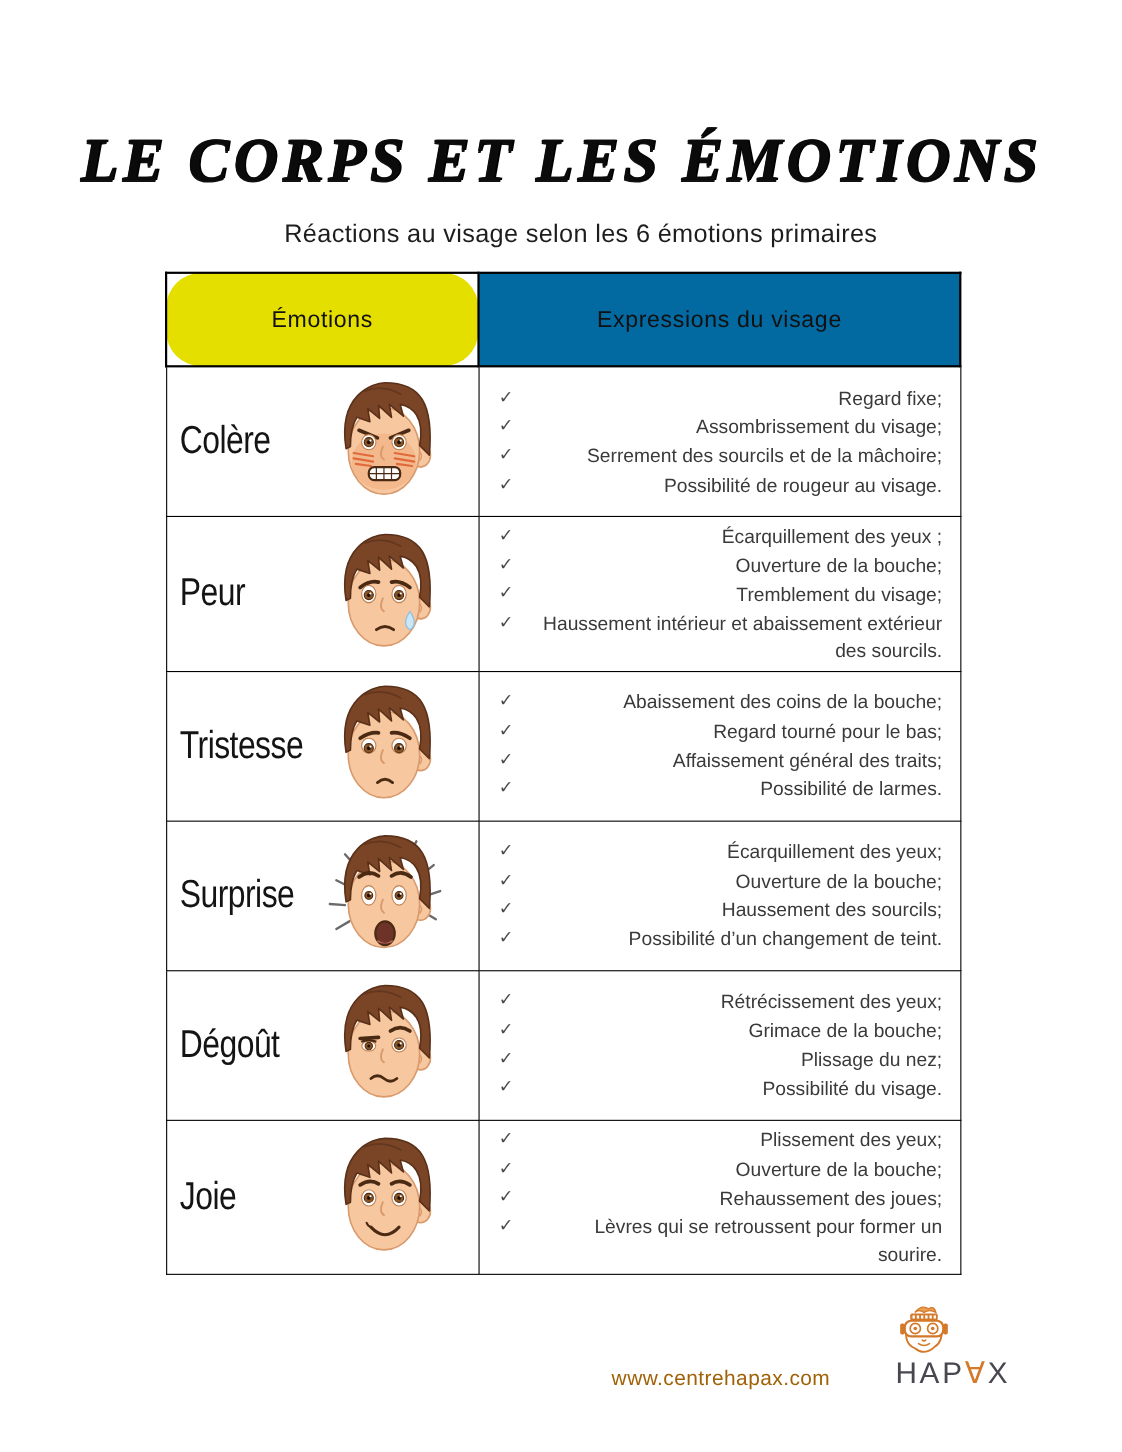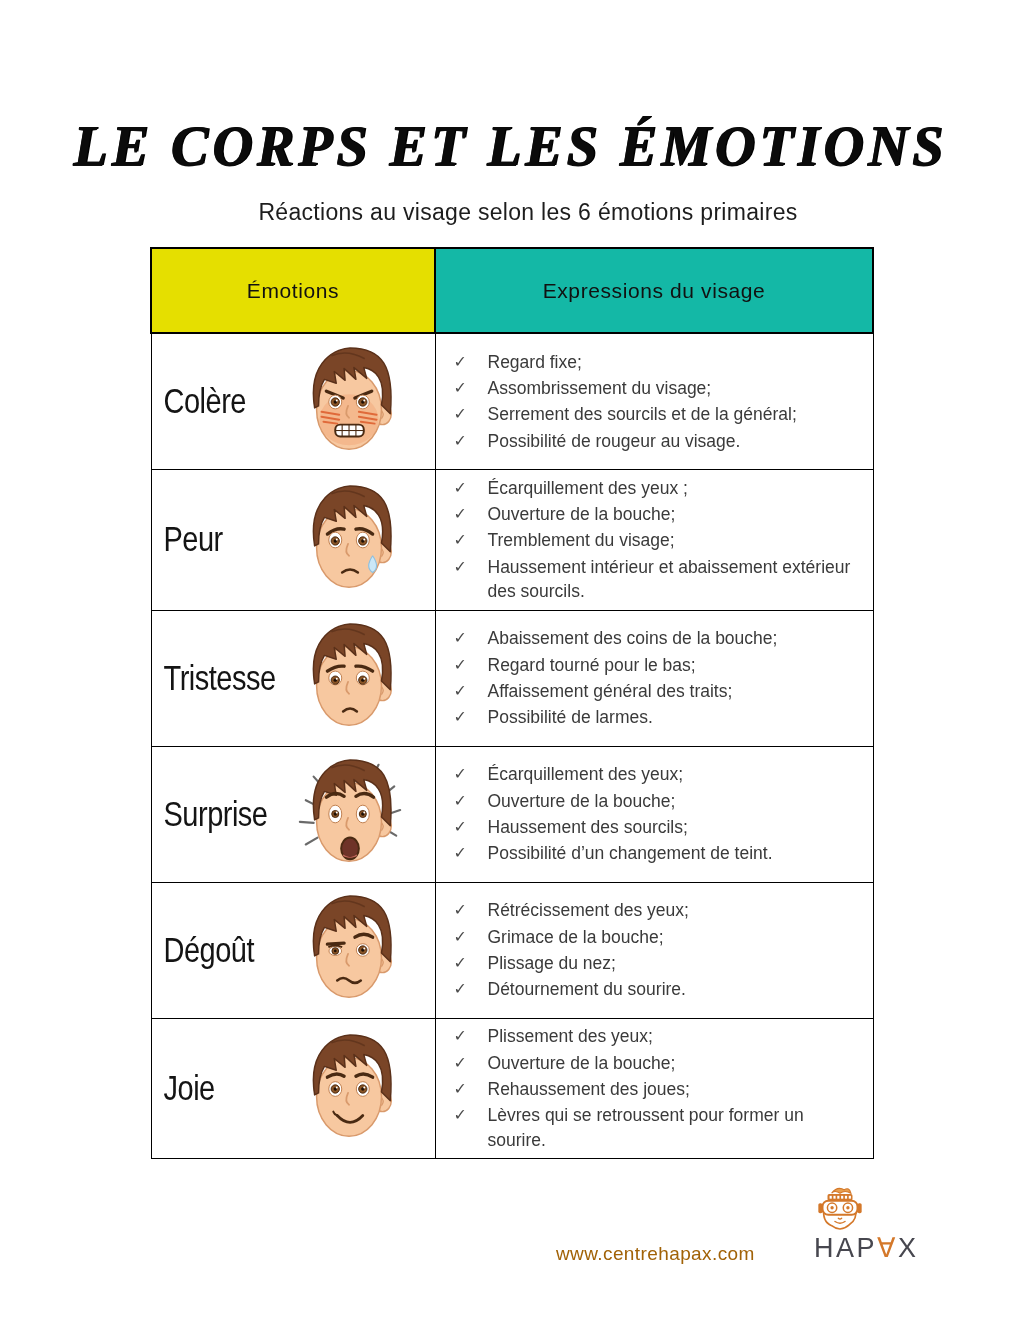--- a/index.html
+++ b/index.html
@@ -53,21 +53,21 @@
     white-space:nowrap;
   }
   svg.face { width:118px; height:124px; margin-left:10px; flex:none; }
   ul.items { list-style:none; margin:0; padding:4px 12px 4px 18px; }
   ul.items li {
     display:flex; align-items:flex-start;
     font-size:17.5px; line-height:1.42;
     color:#3a3a3a; margin:1.5px 0;
   }
   .check { width:34px; flex:none; color:#4a4a4a; font-size:16px; padding-top:1px; }
-  .itemtext { flex:1; padding-right:4px; }
+  .itemtext { flex:1; padding-right:4px;text-align:right; }
   .website {
     position:absolute; left:556px; top:1243px;
     font-size:19px; color:#a16207; letter-spacing:0.4px;
     cursor:pointer;
   }
   .logo { position:absolute; left:782px; top:1184px; width:116px; text-align:center; }
   .logo svg { width:60px; height:50px; display:block; margin:0 auto -2px auto; }
   .logo-text { font-size:27px; letter-spacing:2.5px; font-weight:400; }
 </style>
 </head>
@@ -78,22 +78,22 @@
   <h1 class="title">LE CORPS ET LES ÉMOTIONS</h1>
   <div class="subtitle">Réactions au visage selon les 6 émotions primaires</div>
 
   <table class="emotions-table">
     <colgroup>
         <col class="c1">
         <col class="c2">
       </colgroup>
     <thead>
       <tr>
-        <th style="background: rgb(229, 223, 0);">Émotions</th>
-        <th style="background: #14b8a6;">Expressions du visage</th>
+        <th style="background: rgb(229, 223, 0); border-radius: 32px;">Émotions</th>
+        <th style="background: #0369a1;">Expressions du visage</th>
       </tr>
     </thead>
     <tbody id="rows-body">
   <tr>
     <td>
       <div class="emotion-cell">
         <span class="emotion-label">Colère</span>
         <svg class="face" viewBox="0 0 120 124">
                 <ellipse cx="92" cy="74" rx="9" ry="11" fill="#F7C8A0" stroke="#D99A6C" stroke-width="1.5"></ellipse>
   <path d="M90,70 q5,4 1,9" fill="none" stroke="#D99A6C" stroke-width="1.3"></path>
@@ -133,21 +133,21 @@
               <li>
                 <span class="check">✓</span>
                 <span class="itemtext">Regard fixe;</span>
               </li>
               <li>
                 <span class="check">✓</span>
                 <span class="itemtext">Assombrissement du visage;</span>
               </li>
               <li>
                 <span class="check">✓</span>
-                <span class="itemtext">Serrement des sourcils et de la général;</span>
+                <span class="itemtext">Serrement des sourcils et de la mâchoire;</span>
               </li>
               <li>
                 <span class="check">✓</span>
                 <span class="itemtext">Possibilité de rougeur au visage.</span>
               </li>
             </ul>
     </td>
   </tr>
 
   <tr>
@@ -337,21 +337,21 @@
               <li>
                 <span class="check">✓</span>
                 <span class="itemtext">Grimace de la bouche;</span>
               </li>
               <li>
                 <span class="check">✓</span>
                 <span class="itemtext">Plissage du nez;</span>
               </li>
               <li>
                 <span class="check">✓</span>
-                <span class="itemtext">Détournement du sourire.</span>
+                <span class="itemtext">Possibilité du visage.</span>
               </li>
             </ul>
     </td>
   </tr>
 
   <tr>
     <td>
       <div class="emotion-cell">
         <span class="emotion-label">Joie</span>
         <svg class="face" viewBox="0 0 120 124">

